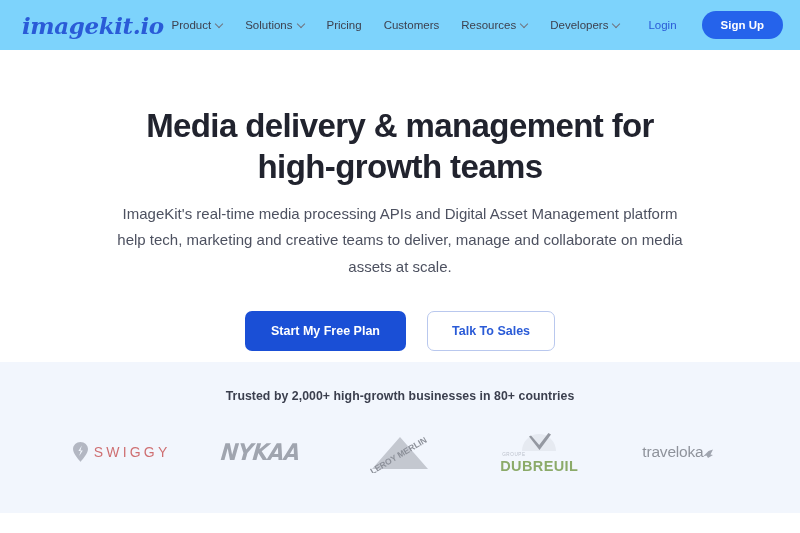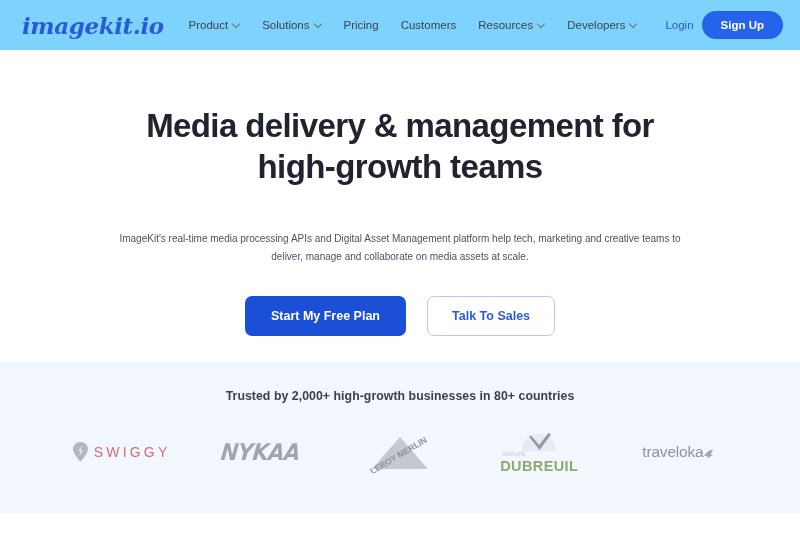--- a/index.html
+++ b/index.html
@@ -62,21 +62,21 @@
     position: absolute;
     left: 0; top: 0;
     width: 5px; height: 5px;
     border-right: 1.2px solid #70737e;
     border-bottom: 1.2px solid #70737e;
     transform: rotate(45deg);
   }
   .nav-right {
     display: flex;
     align-items: center;
-    gap: 8px;
+    gap: 25px;
     margin-left: 28px;
   }
   .login-link {
     font-size: 11.5px;
     color: #2a5bd7;
     cursor: pointer;
     white-space: nowrap;
   }
   .signup-btn {
     background: #2563eb;
@@ -101,23 +101,23 @@
   .hero-title {
     font-size: 33px;
     font-weight: bold;
     line-height: 1.23;
     color: #21232e;
     letter-spacing: -0.6px;
     max-width: 560px;
     margin: 0 auto;
   }
   .hero-sub {
-    margin: 43px auto 0;
+    margin: 14px auto 0;
     max-width: 580px;
-    font-size: 10px;
+    font-size: 15px;
     line-height: 1.75;
     color: #4d5160;
   }
   .cta-row {
     margin-top: 31px;
     display: flex;
     justify-content: center;
     align-items: center;
     gap: 21px;
   }

